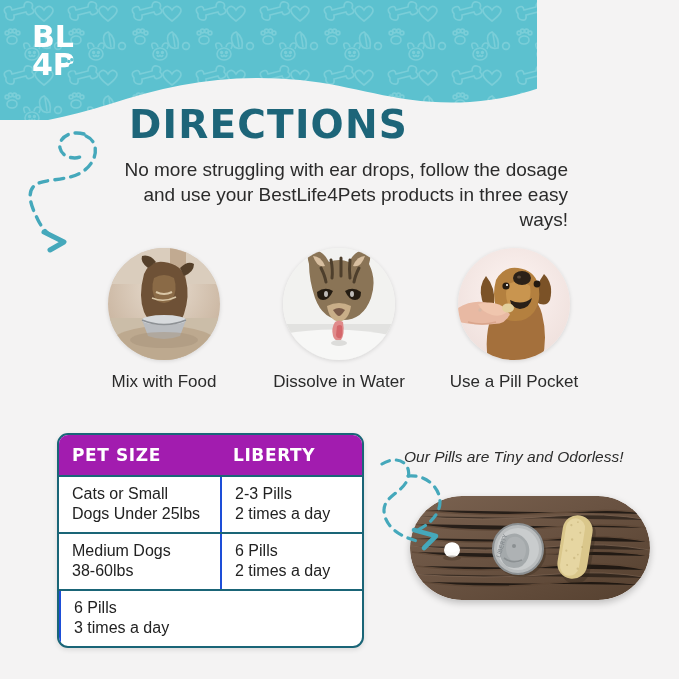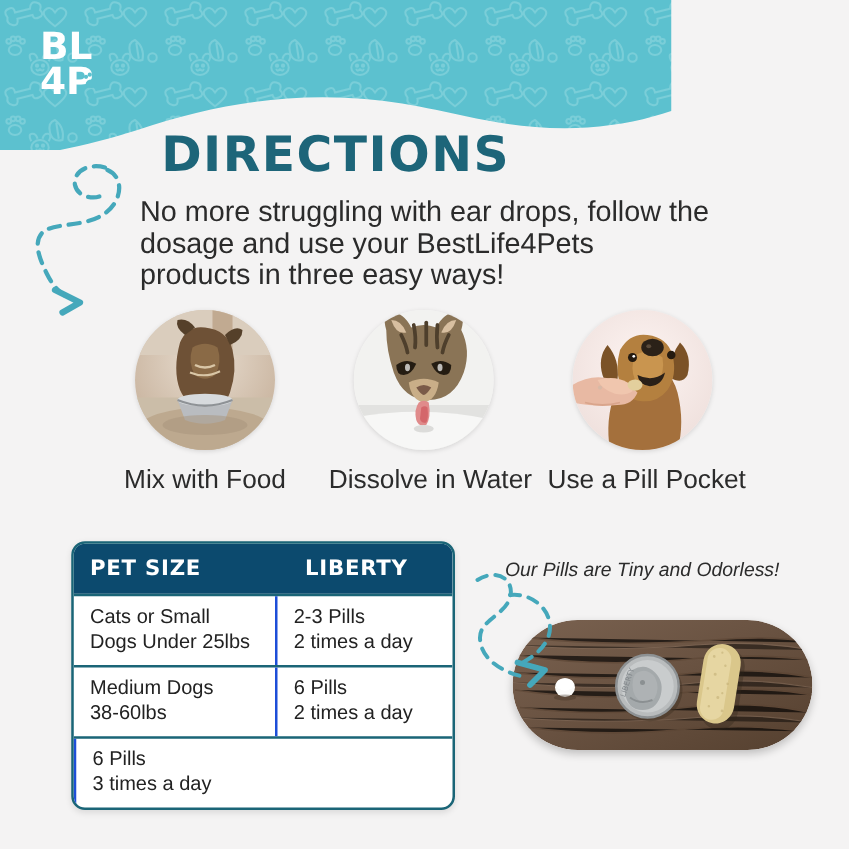--- a/index.html
+++ b/index.html
@@ -37,22 +37,22 @@
     text-align: center;
     font-size: 39px;
     font-weight: bold;
     letter-spacing: 1.2px;
     color: #1d6579;
     font-family: "DejaVu Sans", sans-serif;
   }
   .subtitle {
     position: absolute;
     top: 157px; left: 112px; width: 456px;
-    text-align: left;
-    font-size: 23px;
+    text-align: right;
+    font-size: 19px;
     line-height: 25px;
     color: #2b2b2b;
     font-family: "Liberation Sans", sans-serif;
   }
 
   
   .arrow-left { position: absolute; left: 8px; top: 128px; z-index: 2; }
   .arrow-pills { position: absolute; left: 378px; top: 452px; z-index: 6; }
 
   
@@ -74,21 +74,21 @@
     width: 112px; height: 112px;
     border-radius: 50%;
     margin: 0 auto;
     overflow: hidden;
     position: relative;
     box-shadow: 0 1px 4px rgba(0,0,0,0.13);
   }
   .circle svg { display:block; }
   .method-label {
     margin-top: 12px;
-    font-size: 21px;
+    font-size: 17px;
     color: #2b2b2b;
     white-space: nowrap;
   }
   .or {
     position: absolute;
     top: 298px;
     font-size: 16px;
     font-weight: bold;
     color: #333;
     letter-spacing: 0.5px;
@@ -102,23 +102,22 @@
     left: 57px; top: 433px;
     width: 307px;
     border-radius: 11px;
     overflow: hidden;
     border: 2px solid #1a6577;
     background: #fff;
     box-shadow: 0 2px 5px rgba(0,0,0,0.10);
   }
   .dt-head {
     display: flex;
-    background: #0c4a6e;
+    background: #a21caf;
     color: #fff;
-    gap: 11px;
   }
   .dt-head > div {
     padding: 10px 0 10px 13px;
     font-size: 17px;
     font-weight: bold;
     letter-spacing: 0.6px;
     font-family: "DejaVu Sans", sans-serif;
   }
   .dt-row {
     display: flex;

